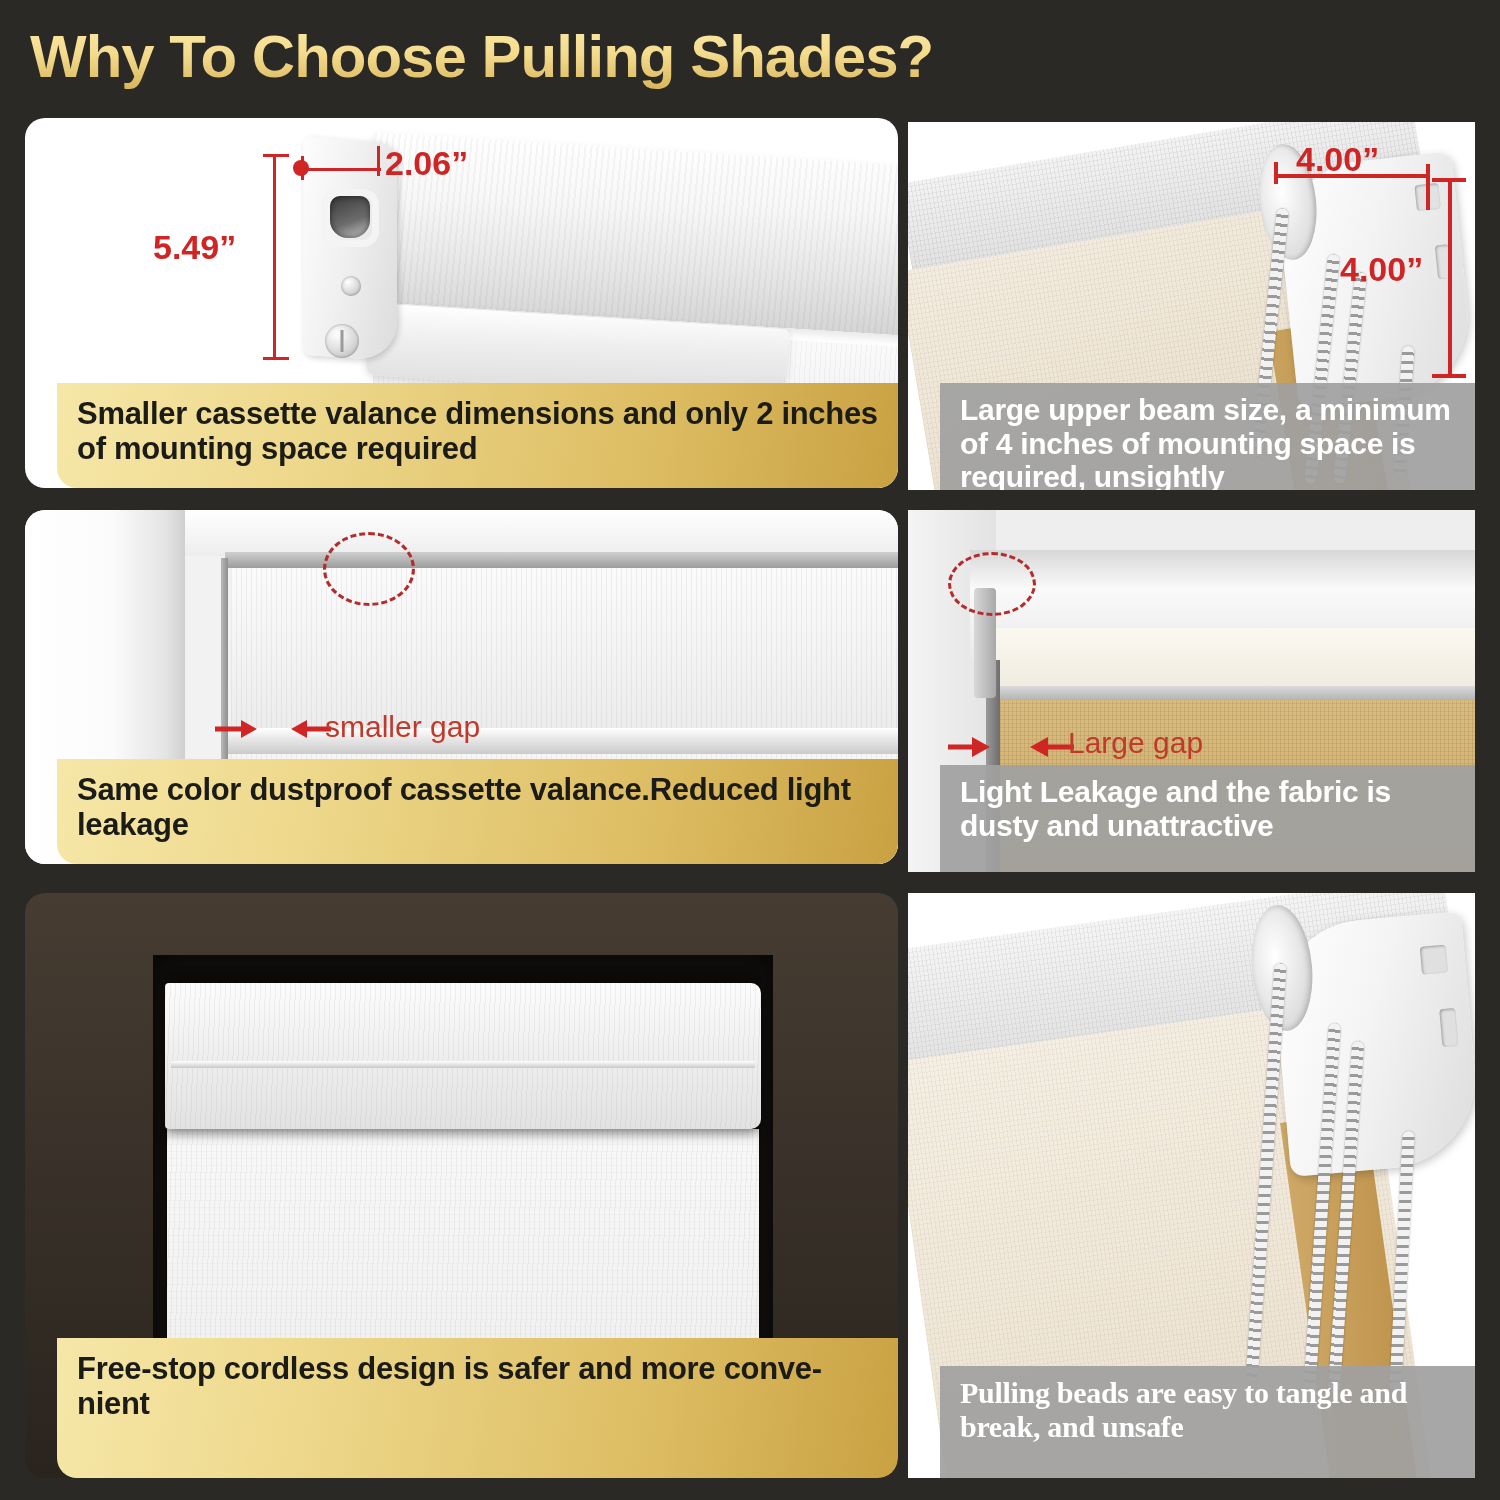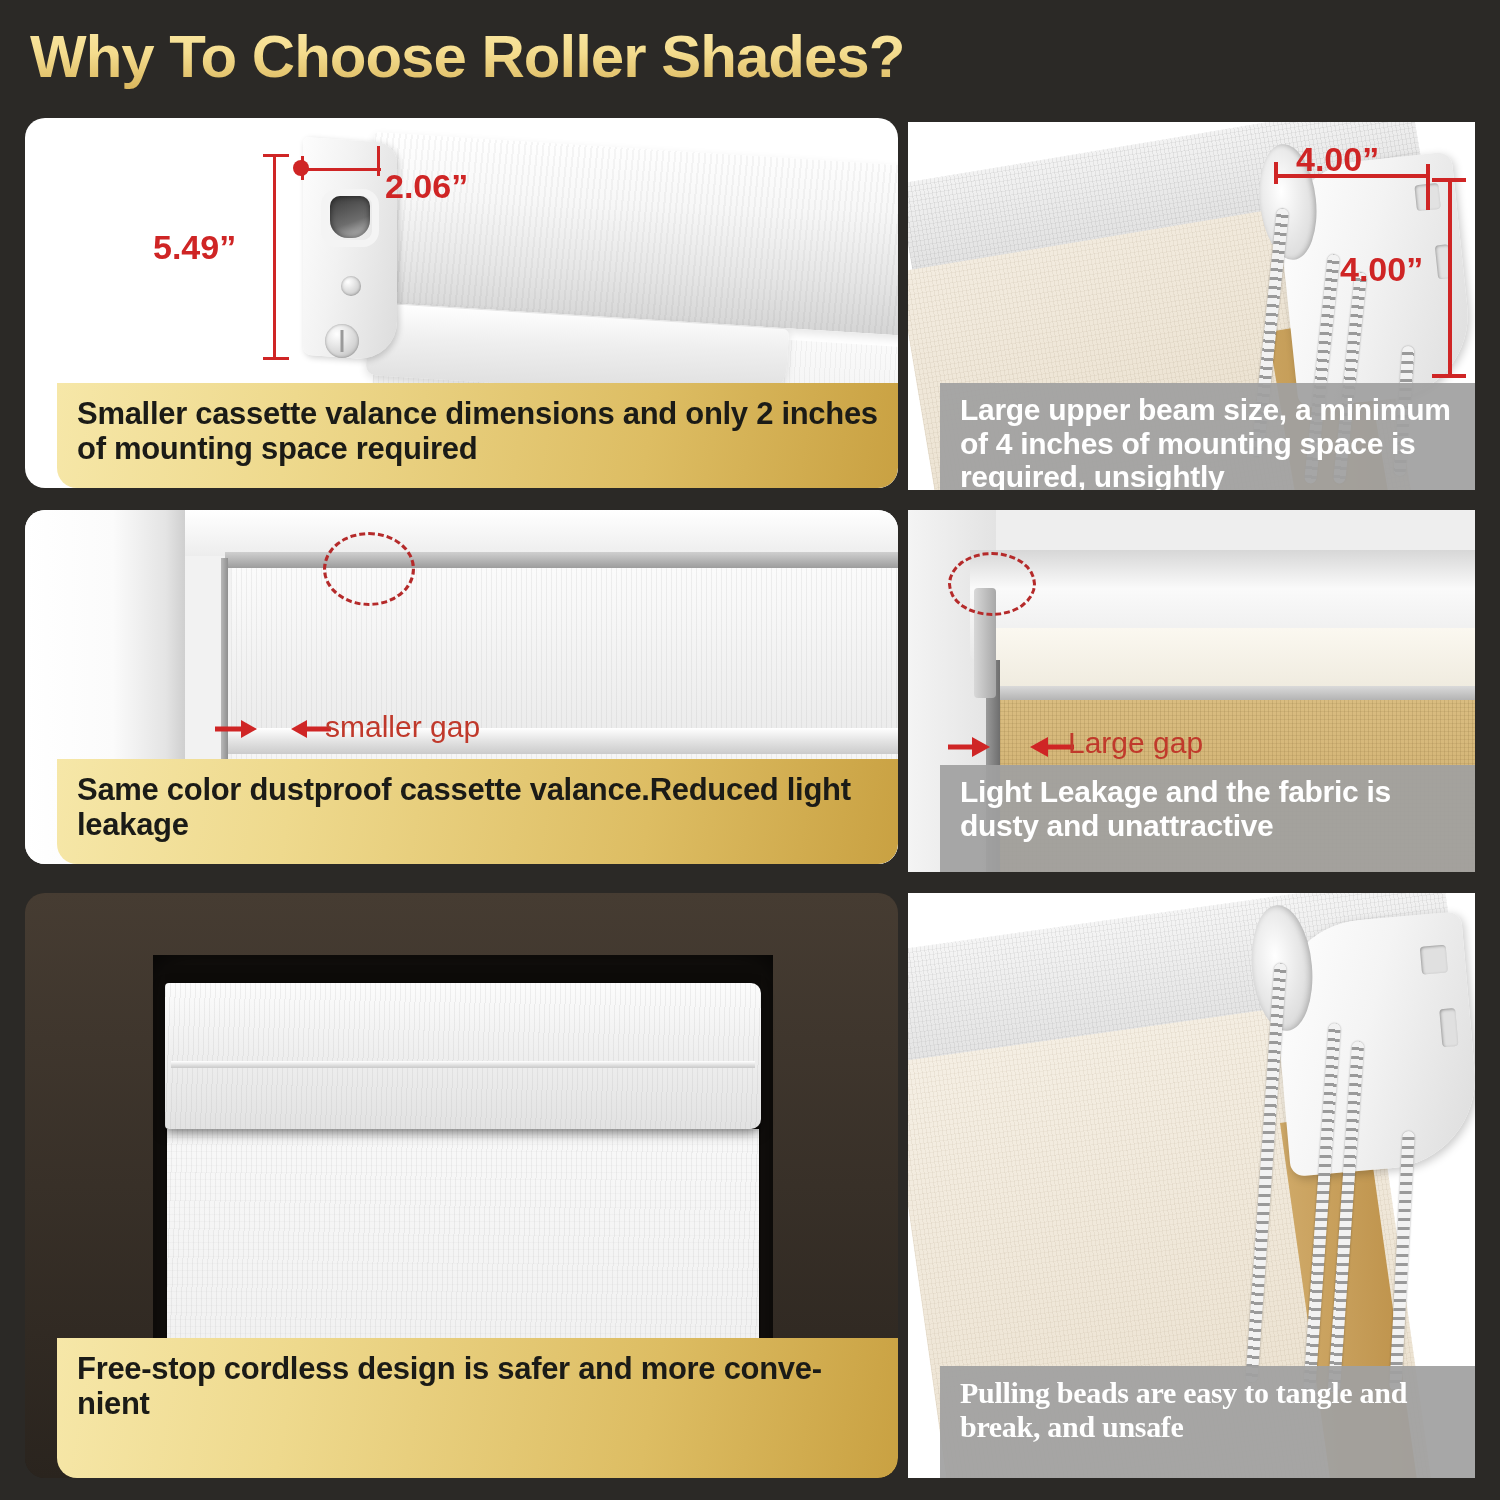--- a/index.html
+++ b/index.html
@@ -262,21 +262,21 @@
     box-shadow:inset 1px 1px 3px rgba(0,0,0,.32);}
   .p6-bracket .n1{right:18px;top:32px;width:26px;height:28px;}
   .p6-bracket .n2{right:14px;top:96px;width:16px;height:38px;}
   .p6-endcap{position:absolute;left:344px;top:12px;width:60px;height:126px;border-radius:50%;
     background:radial-gradient(ellipse at 40% 40%,#ffffff,#cdcdcd);
     box-shadow:inset -2px 0 6px rgba(0,0,0,.22);transform:rotate(-5deg);}
 </style>
 </head>
 <body>
 
-<div class="page-title">Why To Choose Roller Shades?</div>
+<div class="page-title">Why To Choose Pulling Shades?</div>
 
 <div class="grid">
 
   <div class="panel left r1">
     <div class="photo p1-bg">
       <div class="p1-body"></div>
       <div class="p1-fabric"></div>
       <div class="p1-lip"></div>
       <div class="p1-bracket"></div>
       <div class="p1-hole"></div>
@@ -284,21 +284,21 @@
       <div class="p1-screw b"></div>
 
       <div class="redline" style="left:248px;top:36px;width:3px;height:206px;"></div>
       <div class="redline" style="left:238px;top:36px;width:26px;height:3px;"></div>
       <div class="redline" style="left:238px;top:239px;width:26px;height:3px;"></div>
       <div class="redline" style="left:278px;top:50px;width:78px;height:3px;"></div>
       <div class="redline" style="left:276px;top:38px;width:3px;height:24px;"></div>
       <div class="redline" style="left:352px;top:28px;width:3px;height:30px;"></div>
       <div style="position:absolute;left:268px;top:42px;width:16px;height:16px;border-radius:50%;background:#cf2525;"></div>
 
-      <div class="dim" style="left:360px;top:26px;margin-top:23px;">2.06”</div>
+      <div class="dim" style="left:360px;top:26px;">2.06”</div>
       <div class="dim" style="left:128px;top:110px;">5.49”</div>
     </div>
     <div class="caption gold">Smaller cassette valance dimensions and only 2 inches of mounting space required</div>
   </div>
 
   <div class="panel right r1r">
     <div class="photo p2-bg">
       <div class="p2-top"></div>
       <div class="p2-fab"></div>
       <div class="p2-tan"></div>

